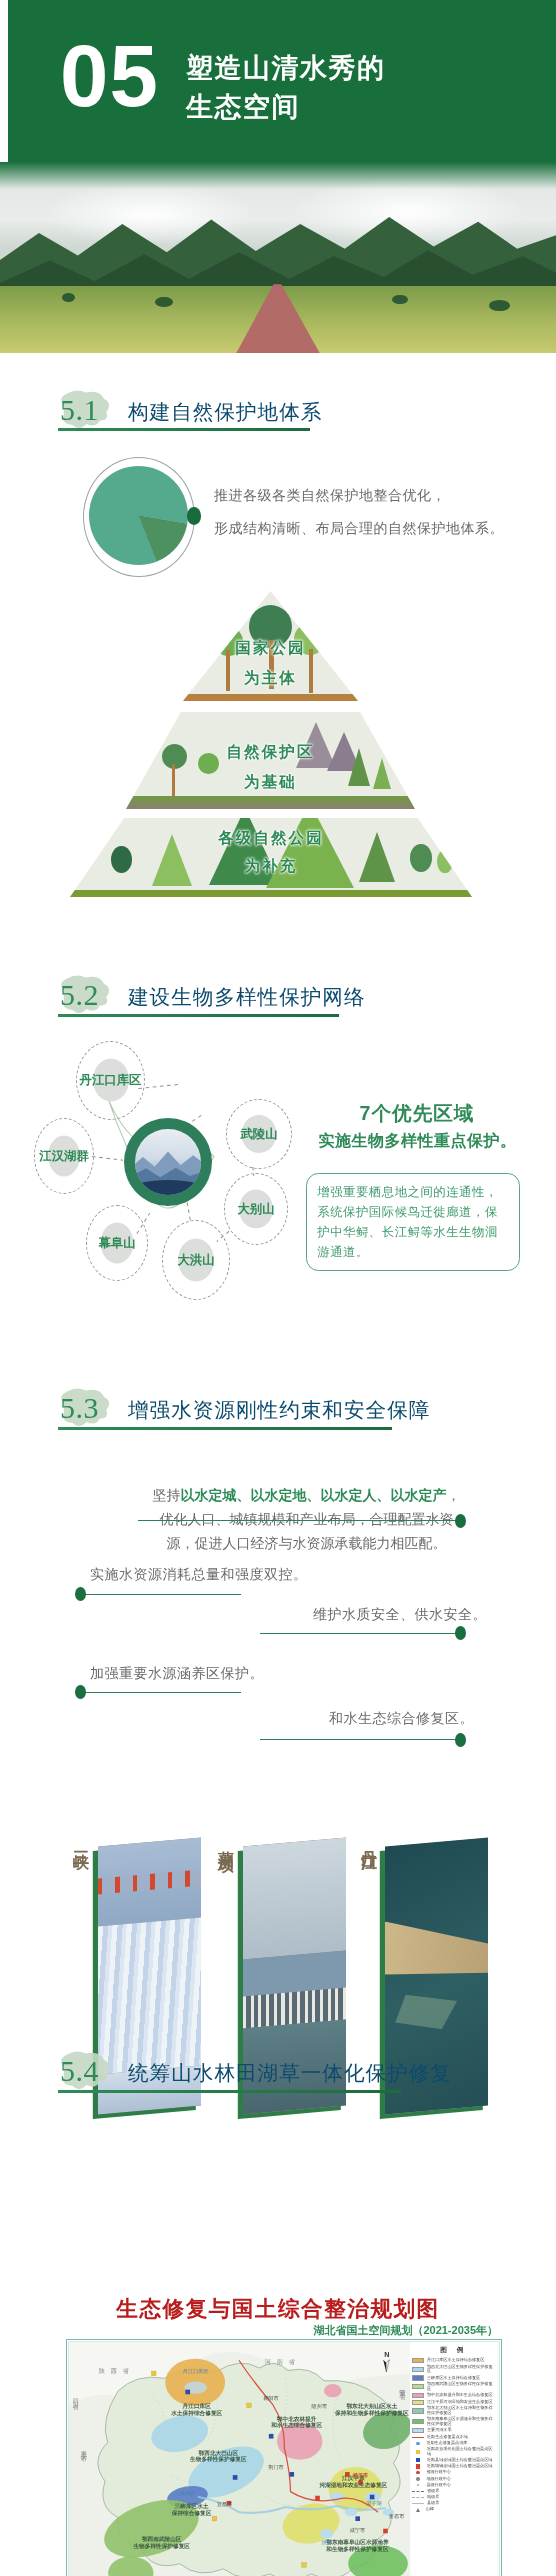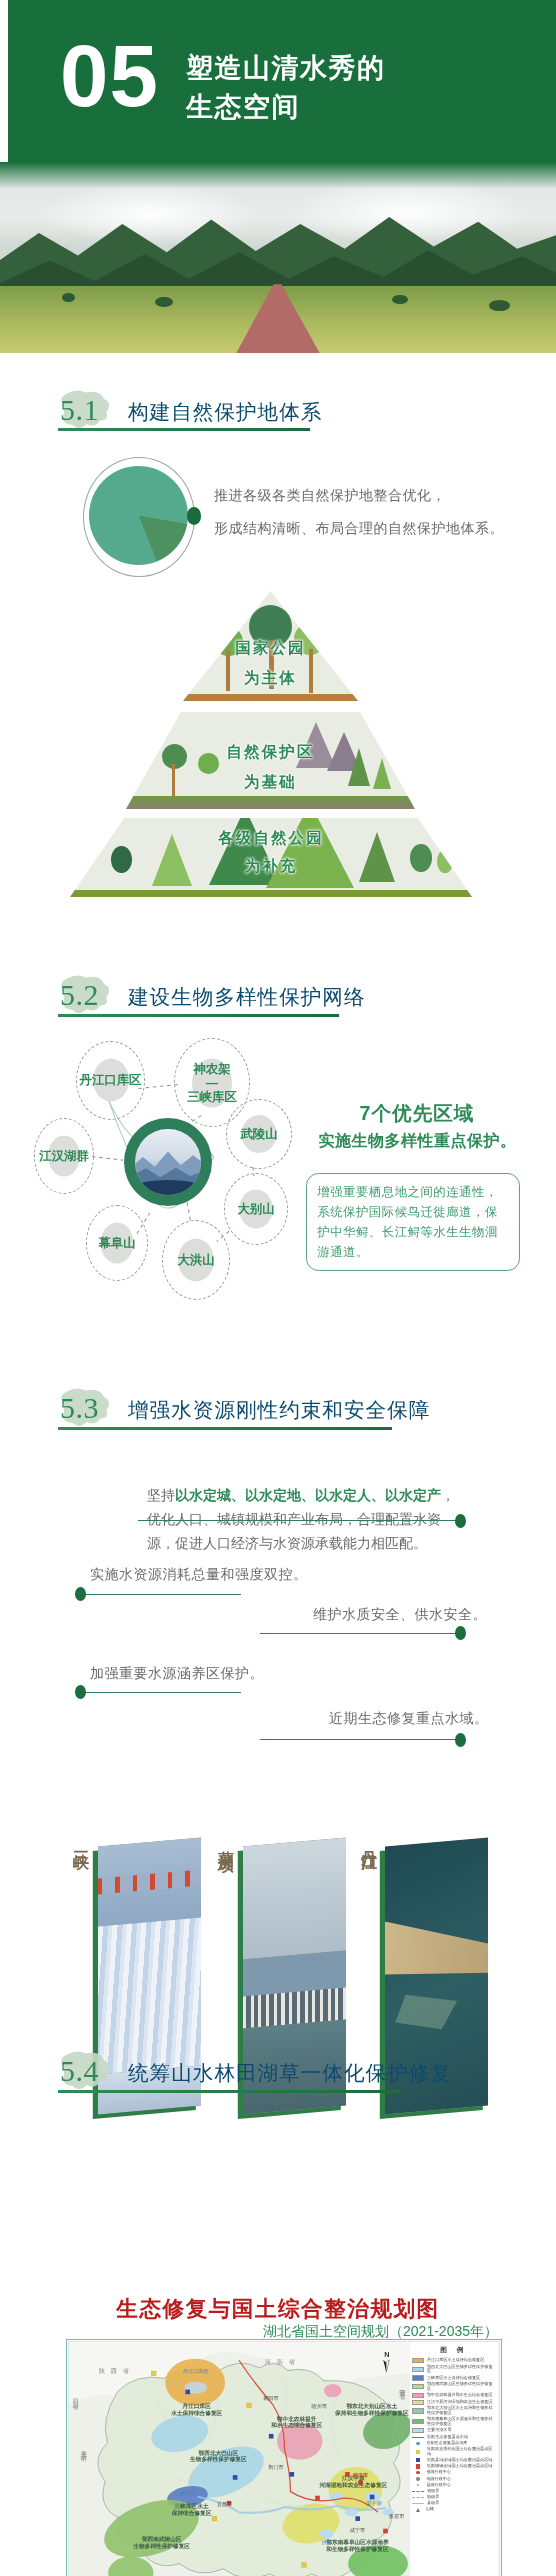--- a/index.html
+++ b/index.html
@@ -59,39 +59,39 @@
   .ring-in{position:absolute;left:11.3px;top:11.3px;right:11.3px;bottom:11.3px;border-radius:50%;overflow:hidden;background:linear-gradient(#e8eef3 0%,#cfdbe6 45%,#9fb6cc 70%);}
   .ring-in .m1{position:absolute;left:-10%;bottom:22%;width:120%;height:55%;background:#7f9cbd;clip-path:polygon(0 70%,18% 35%,33% 62%,50% 20%,66% 58%,82% 30%,100% 60%,100% 100%,0 100%);}
   .ring-in .m2{position:absolute;left:-10%;bottom:8%;width:120%;height:45%;background:#54779e;clip-path:polygon(0 60%,22% 28%,40% 58%,60% 26%,78% 54%,100% 34%,100% 100%,0 100%);}
   .ring-in .m3{position:absolute;left:-5%;bottom:-4%;width:110%;height:26%;background:#1e3a5c;border-radius:50% 50% 0 0;}
   .s52-head1{position:absolute;left:309px;top:1100px;width:216px;text-align:center;font-size:19.6px;font-weight:bold;color:#2e8b57;letter-spacing:1px;}
   .s52-head2{position:absolute;left:299px;top:1131px;width:237px;text-align:center;font-size:16px;font-weight:bold;color:#2e8b57;letter-spacing:0.5px;}
   .s52-note{position:absolute;left:306px;top:1173px;width:191px;border:1px solid #5aa387;border-radius:12.4px;padding:8.2px 10.3px;
     font-size:12.4px;line-height:20px;color:#3f9b6e;letter-spacing:0.5px;}
 
   
-  .s53-para{position:absolute;left:147px;top:1483px;width:319px;text-align:left;font-size:14px;line-height:24px;color:#6a6a6a;}
+  .s53-para{position:absolute;left:147px;top:1483px;width:319px;text-align:center;font-size:14px;line-height:24px;color:#6a6a6a;}
   .s53-para b{color:#2e8b57;}
   .tl-line{position:absolute;height:1px;background:#2e7d5b;}
   .tl-dot{position:absolute;width:11.3px;height:14.4px;border-radius:50%;background:#1b6e3f;}
   .s53-item{position:absolute;font-size:14px;color:#6a6a6a;letter-spacing:0.5px;white-space:nowrap;}
 
   
   .vlabel{position:absolute;writing-mode:vertical-rl;font-size:16px;font-weight:bold;color:#7a6a50;letter-spacing:3.1px;}
   .dam{position:absolute;width:103px;height:268px;transform:skewY(-5deg);box-shadow:-5.2px 4.1px 0 0 #2e7d46;overflow:hidden;background:#888;}
   .dam .seg{position:absolute;left:0;width:100%;}
 
   
   .gblock{position:absolute;left:72px;top:2115px;width:438px;height:129px;border-radius:31px 20.6px 20.6px 31px;
     background:linear-gradient(100deg,#3f9e45 0%,#49a24b 42%,rgba(73,162,75,0) 97%);}
   .gblock .gl{position:absolute;left:32px;color:#fff;font-size:15.5px;font-weight:bold;letter-spacing:1px;white-space:nowrap;}
 
   
   .map-title{position:absolute;left:0;top:2294px;width:556px;text-align:center;font-size:21.6px;font-weight:bold;color:#b91c1c;letter-spacing:1.5px;}
-  .map-sub{position:absolute;right:58px;top:2323px;font-size:14px;font-weight:normal;color:#2e8b57;}
+  .map-sub{position:absolute;right:58px;top:2323px;font-size:11px;font-weight:bold;color:#2e8b57;}
   .map-panel{position:absolute;left:66px;top:2339px;width:434px;height:261px;border:1px solid #79b9b1;box-shadow:inset 0 0 0 1.5px #fff,inset 0 0 0 2.1px #a8d4cf;background:#fff;}
   .legend{position:absolute;right:3.1px;top:3.1px;width:88px;bottom:3.1px;background:#fff;padding:1px 2.1px;box-sizing:border-box;}
   .lg-title{text-align:center;font-size:6.7px;font-weight:bold;color:#333;letter-spacing:4.1px;margin:2.1px 0 2.6px 0;}
   .lg-row{display:flex;align-items:center;margin-bottom:1.6px;}
   .lg-lb{font-size:4.1px;color:#444;line-height:4.6px;margin-left:2.6px;}
   .sw{flex:0 0 auto;width:12.4px;height:5.2px;border:0.5px solid #999;box-sizing:border-box;}
   .sw-line{height:0;border:none;border-top:1px solid;width:12.4px;}
   .sw-dot{width:3.6px;height:3.6px;border-radius:50%;border:none;margin:0 4.1px;}
   .sw-dot-s{width:2.6px;height:2.6px;border-radius:50%;border:none;margin:0 4.6px;background:#aaa;}
   .sw-square{width:4.1px;height:4.1px;border:none;margin:0 4.1px;}
@@ -215,28 +215,20 @@
         <div class="m1"></div>
         <div class="m2"></div>
         <div class="m3"></div>
       </div>
     </div>
 
     <div class="bubble" style="left:45px;top:2.6px;width:67px;height:77px;">
       <div class="gray" style="width:36px;height:43px;"></div>
       <div class="blab"><span>丹江口库区</span></div>
     </div>
-    <div class="bubble" style="left:143px;top:0px;width:74px;height:87px;">
-      <div class="gray" style="width:40px;height:49px;"></div>
-      <div class="blab">
-        <div>神农架</div>
-        <div>—</div>
-        <div>三峡库区</div>
-      </div>
-    </div>
     <div class="bubble" style="left:195px;top:61px;width:64px;height:68px;">
       <div class="gray" style="width:35px;height:38px;"></div>
       <div class="blab"><span>武陵山</span></div>
     </div>
     <div class="bubble" style="left:3.1px;top:80px;width:58px;height:74px;">
       <div class="gray" style="width:32px;height:41px;"></div>
       <div class="blab"><span>江汉湖群</span></div>
     </div>
     <div class="bubble" style="left:193px;top:135px;width:62px;height:70px;">
       <div class="gray" style="width:34px;height:39px;"></div>
@@ -275,21 +267,21 @@
   <div class="tl-dot" style="left:75px;top:1587px;"></div>
 
   <div class="s53-item" style="left:313px;top:1606px;">维护水质安全、供水安全。</div>
   <div class="tl-line" style="left:260px;top:1633px;width:198px;"></div>
   <div class="tl-dot" style="left:455px;top:1626px;"></div>
 
   <div class="s53-item" style="left:90px;top:1665px;font-family:Liberation Mono, monospace;">加强重要水源涵养区保护。</div>
   <div class="tl-line" style="left:81px;top:1692px;width:160px;"></div>
   <div class="tl-dot" style="left:75px;top:1685px;"></div>
 
-  <div class="s53-item" style="left:329px;top:1710px;">近期生态修复重点水域。</div>
+  <div class="s53-item" style="left:329px;top:1710px;">和水生态综合修复区。</div>
   <div class="tl-line" style="left:260px;top:1739px;width:198px;"></div>
   <div class="tl-dot" style="left:455px;top:1733px;"></div>
 
   <div>
     <div class="vlabel" style="left:70px;top:1838px;">三峡</div>
     <div class="dam" style="left:98px;top:1842px;">
       <div class="seg" style="top:0;height:30%;background:linear-gradient(#a8bcd4,#8fa8c4);"></div>
       <div class="seg" style="top:12%;height:6%;background:repeating-linear-gradient(90deg,#d04a2f 0 4.1px,#9fb0c8 4.1px 17.5px);"></div>
       <div class="seg" style="top:30%;height:55%;background:repeating-linear-gradient(94deg,#eef3f8 0 5.2px,#c3d4e8 5.2px 10.3px,#dbe6f2 10.3px 14.4px);"></div>
       <div class="seg" style="top:85%;height:15%;background:linear-gradient(#cfdcea,#aebfd4);"></div>

